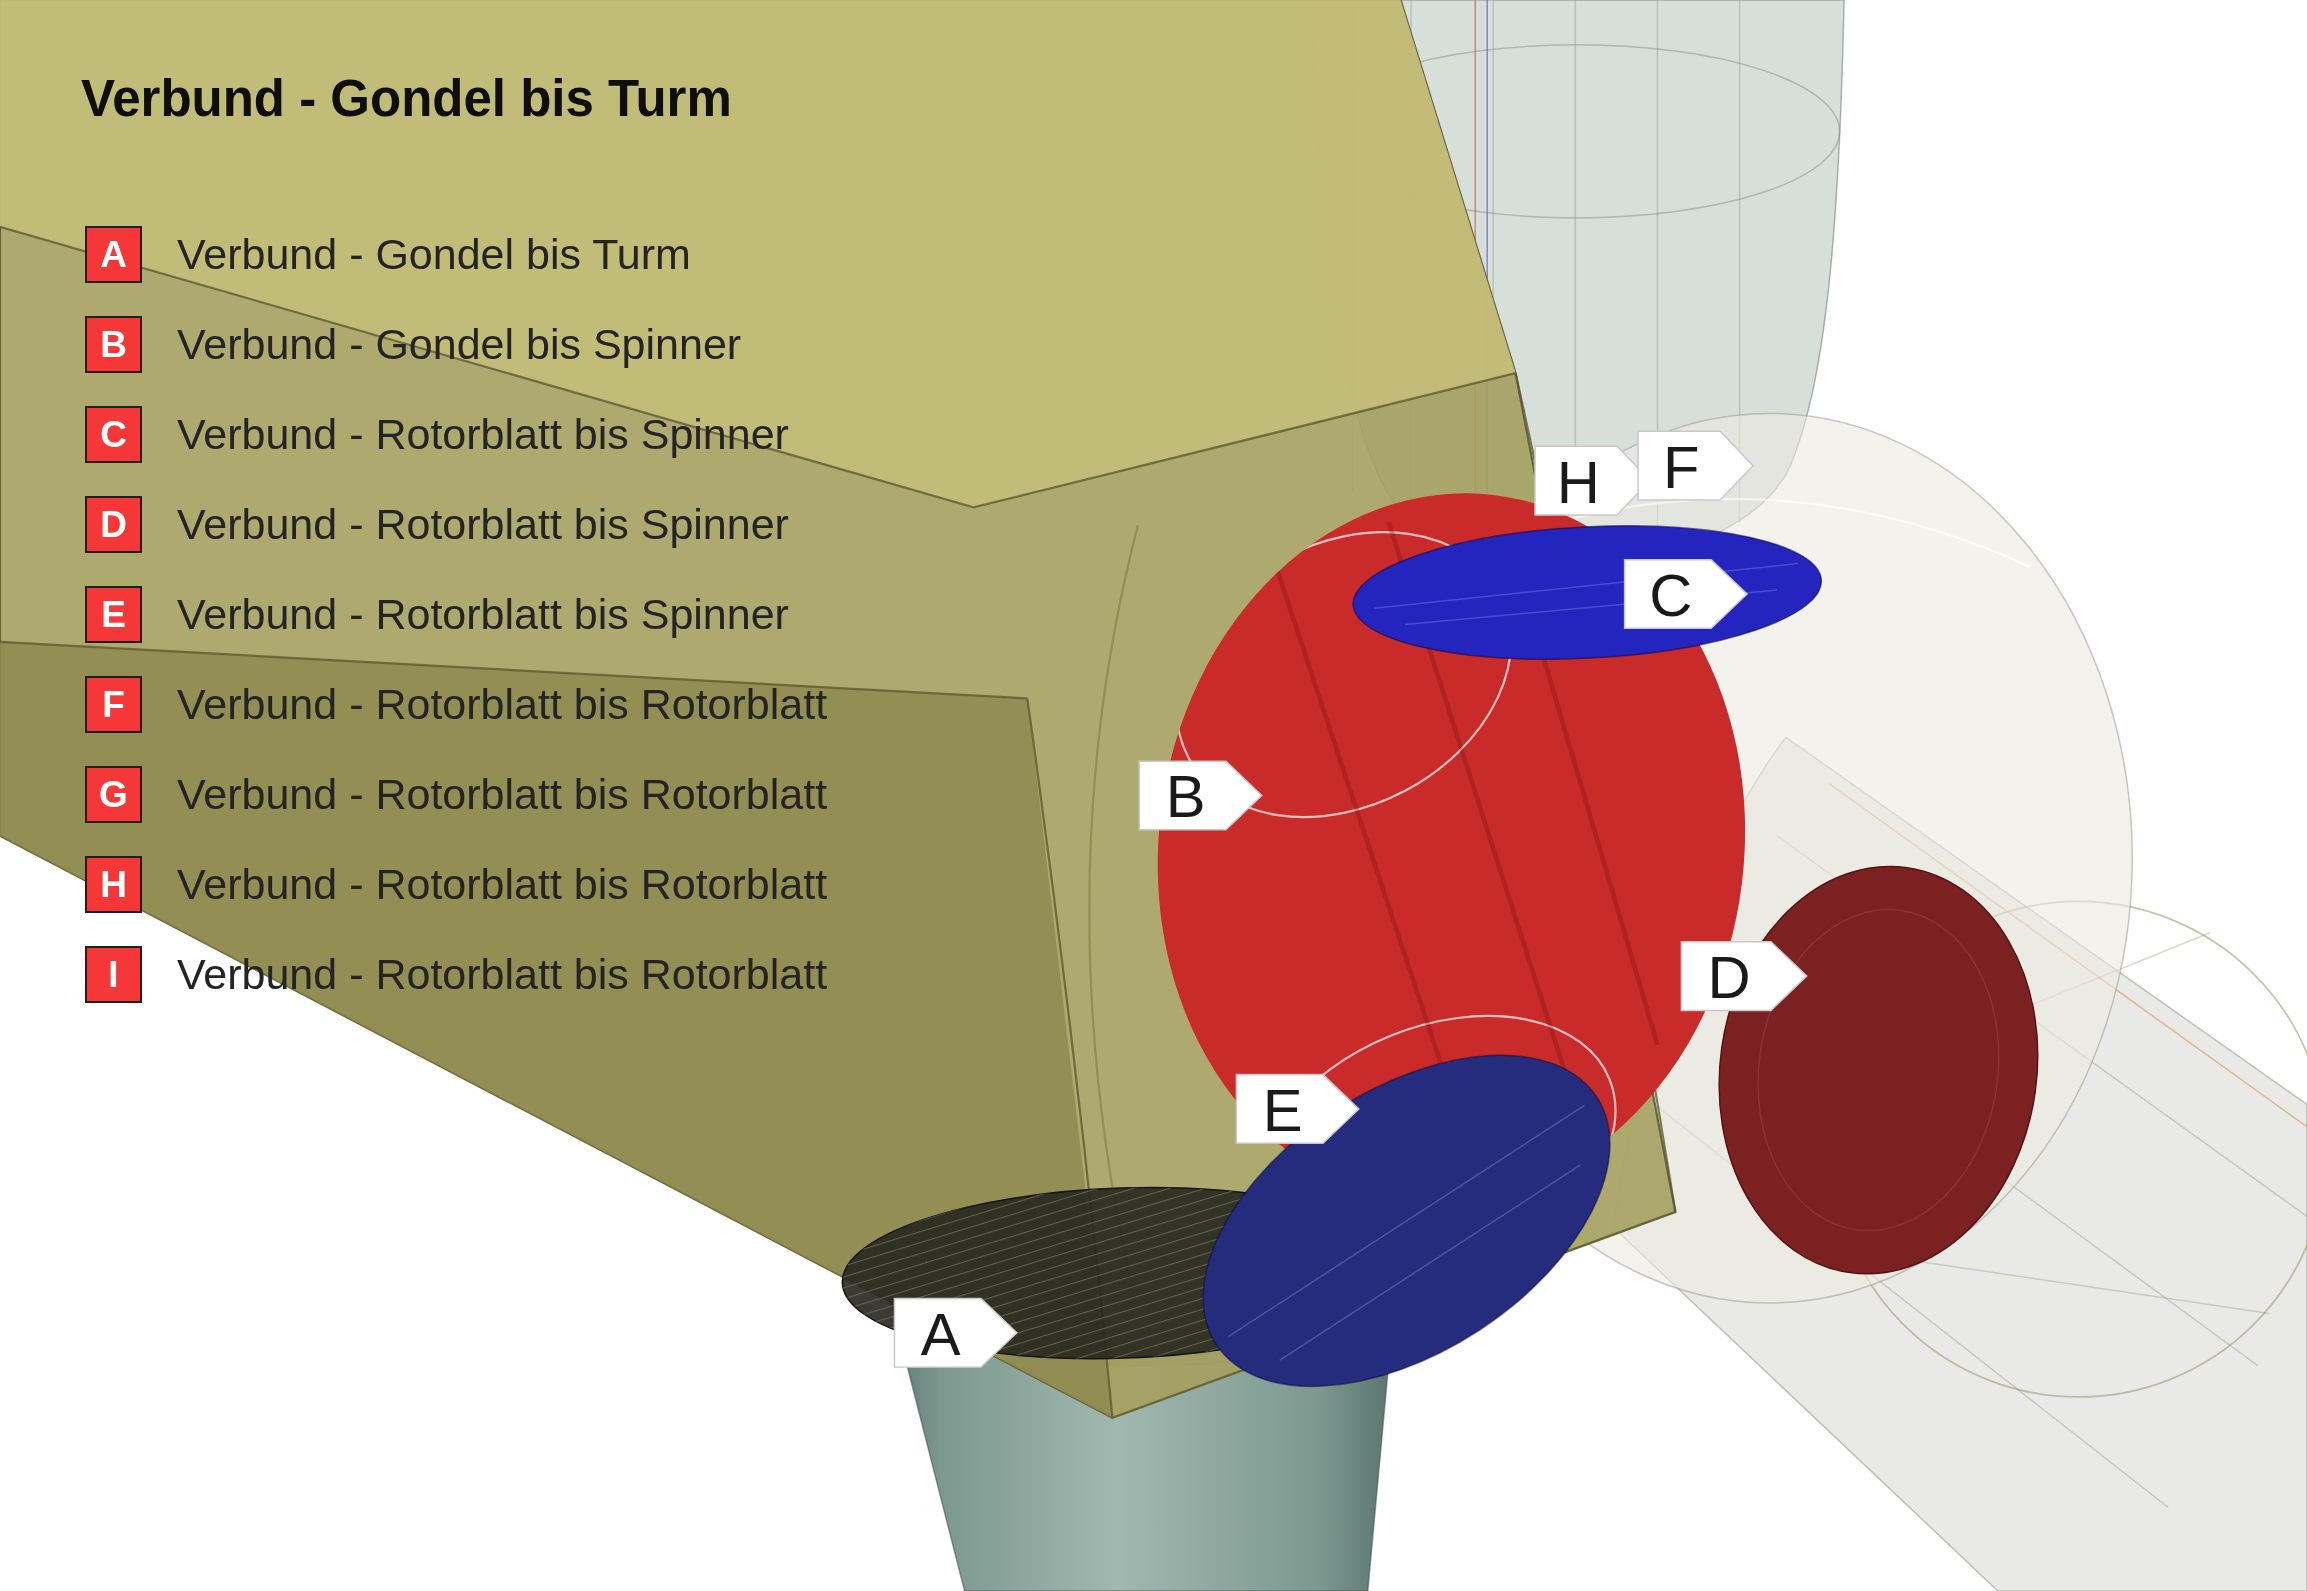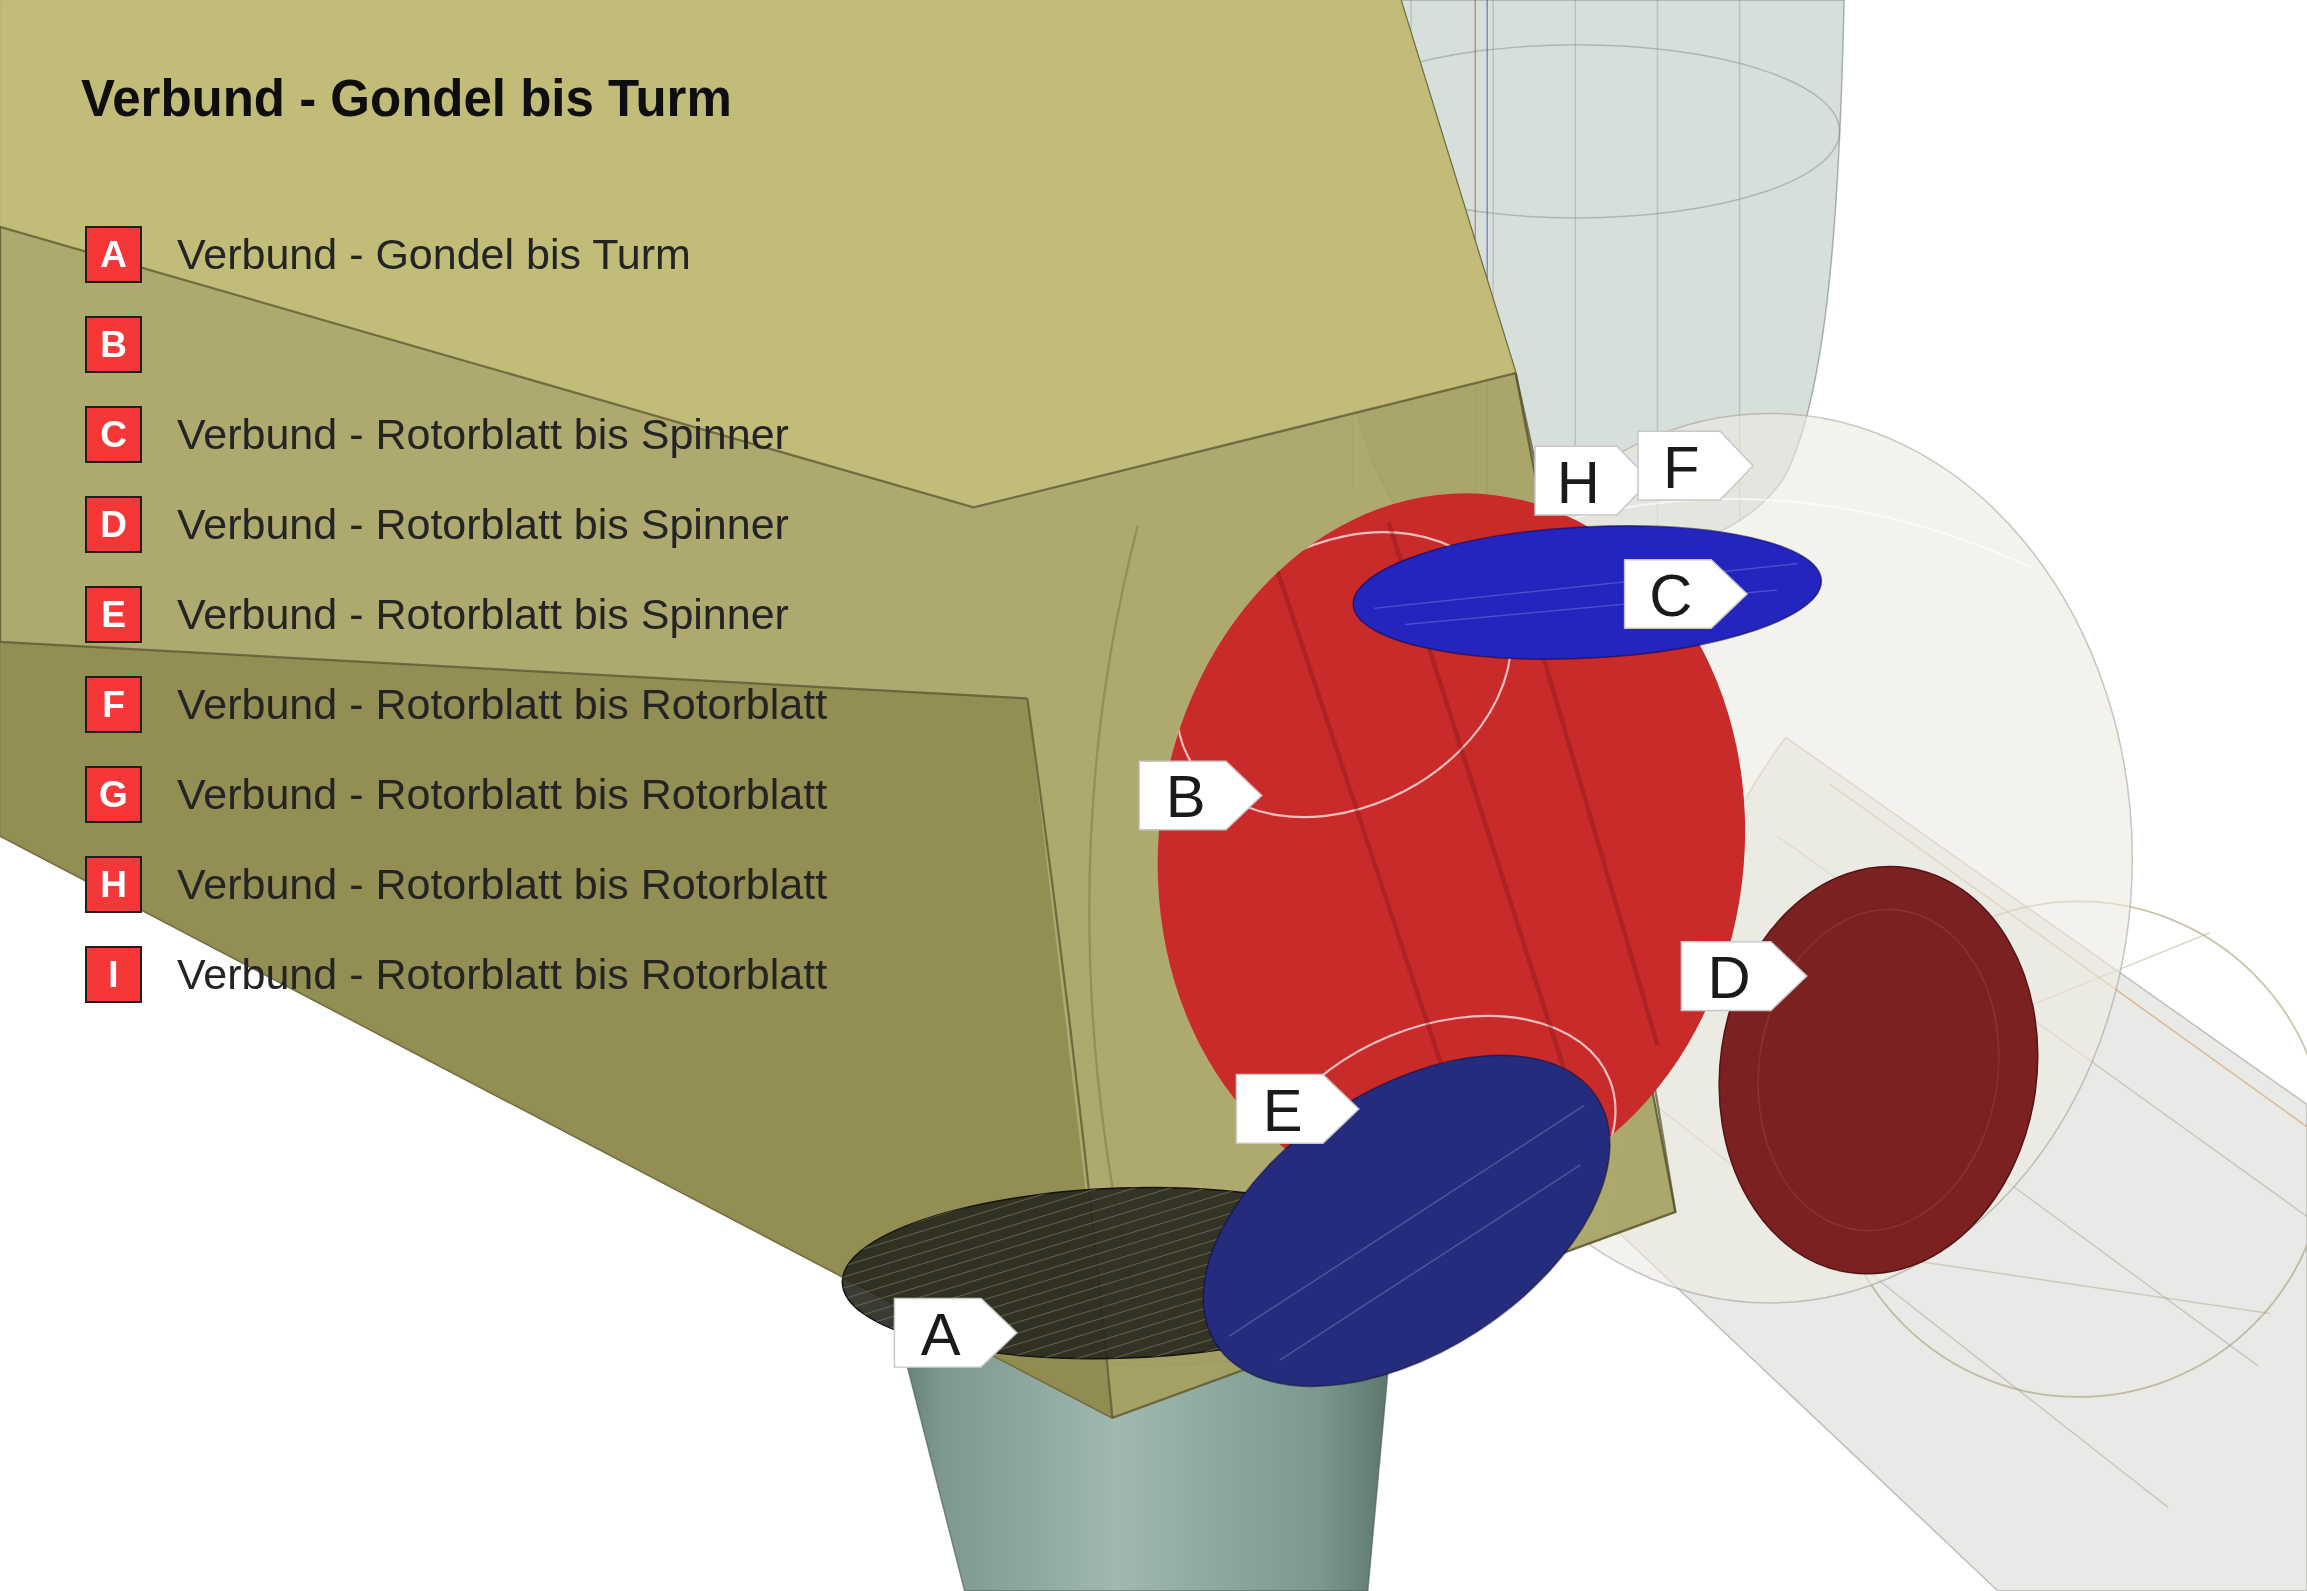--- a/index.html
+++ b/index.html
@@ -179,20 +179,21 @@
 
   <div class="title">Verbund - Gondel bis Turm</div>
 
   <div class="legend">
     <div class="legend-row">
       <div class="badge">A</div>
       <div class="label">Verbund - Gondel bis Turm</div>
     </div>
     <div class="legend-row">
       <div class="badge">B</div>
+      <div class="label">Verbund - Gondel bis Spinner</div>
     </div>
     <div class="legend-row">
       <div class="badge">C</div>
       <div class="label">Verbund - Rotorblatt bis Spinner</div>
     </div>
     <div class="legend-row">
       <div class="badge">D</div>
       <div class="label">Verbund - Rotorblatt bis Spinner</div>
     </div>
     <div class="legend-row">

